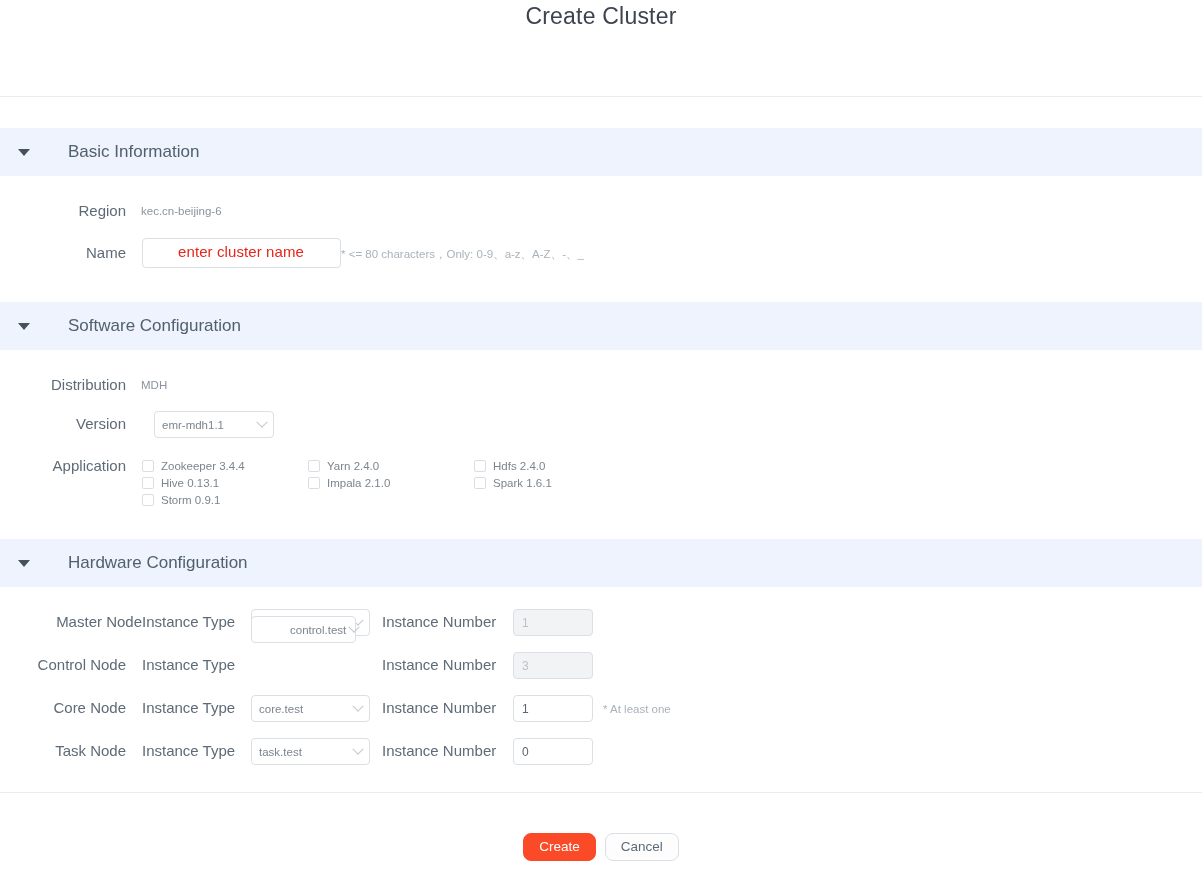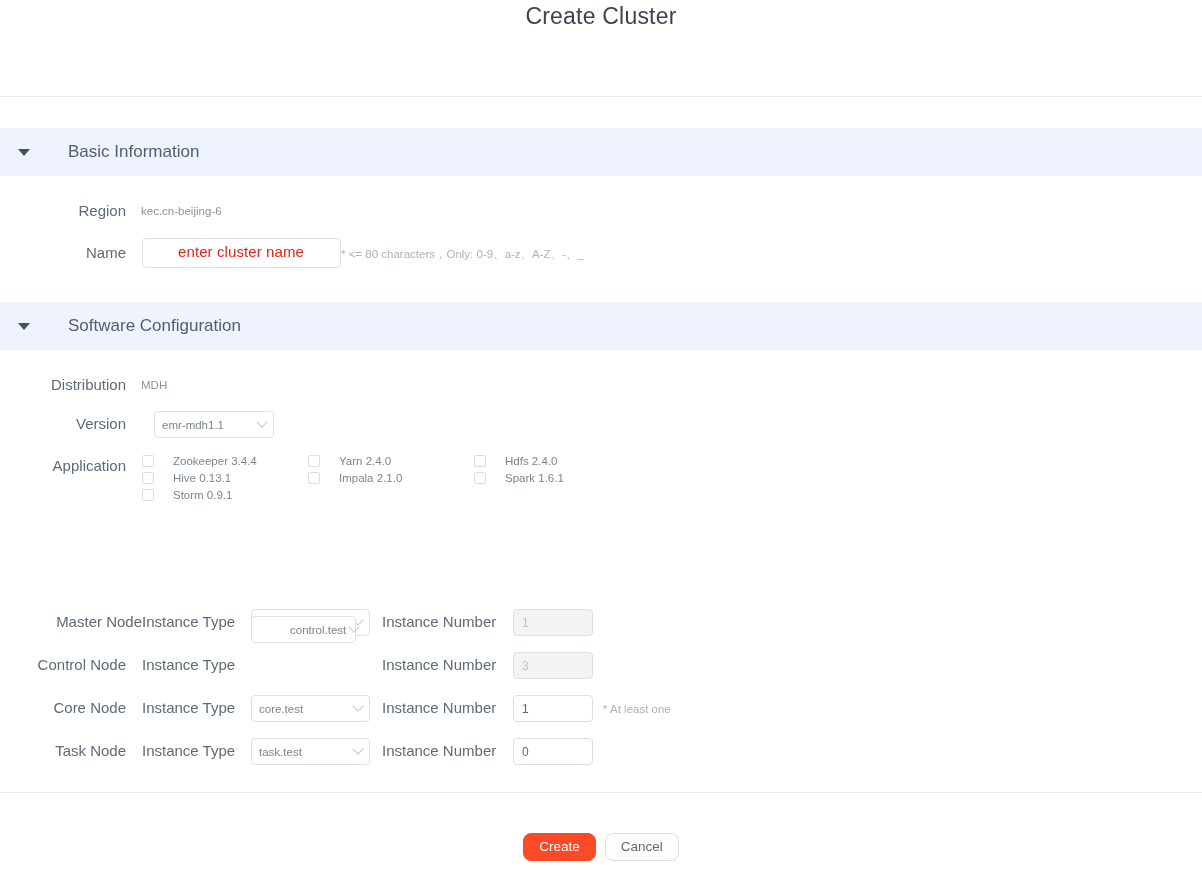--- a/index.html
+++ b/index.html
@@ -134,22 +134,22 @@
   
   .app-grid {
     position: absolute;
     display: grid;
     grid-template-columns: 166px 166px 166px;
     grid-auto-rows: 17px;
     column-gap: 0;
   }
   .chk-item {
     display: flex;
-    align-items: flex-start;
-    gap: 19px;
+    align-items: flex-end;
+    gap: 7px;
     cursor: pointer;
   }
   .chk-box {
     width: 12px; height: 12px;
     border: 1px solid #dadee2;
     border-radius: 2px;
     background: #fff;
     flex: none;
   }
   .chk-label {
@@ -252,20 +252,24 @@
       <div class="chk-item">
         <span class="chk-box"></span>
         <span class="chk-label">Spark 1.6.1</span>
       </div>
       <div class="chk-item">
         <span class="chk-box"></span>
         <span class="chk-label">Storm 0.9.1</span>
       </div>
     </div>
 
+  <div class="section-header" style="top:539px;">
+    <span class="caret"></span>
+    <span class="section-title">Hardware Configuration</span>
+  </div>
 
   <div id="node-rows">
       <div class="row-label" style="top: 613px; left: 16px; width: 126px;">Master Node</div>
       <div class="row-label" style="top: 613px; left: 142px; width: 105px; text-align: left;">Instance Type</div>
       <div class="sel" style="top: 609px; left: 251px; width: 119px;">
         <span class="sel-text">master.test</span>
         <span class="sel-chev"></span>
       </div>
       <div class="row-label" style="top: 613px; left: 382px; width: 128px; text-align: left;">Instance Number</div>
       <input class="text-input disabled" disabled="disabled" value="1" style="top: 609px; left: 513px; width: 80px; height: 27px;">

